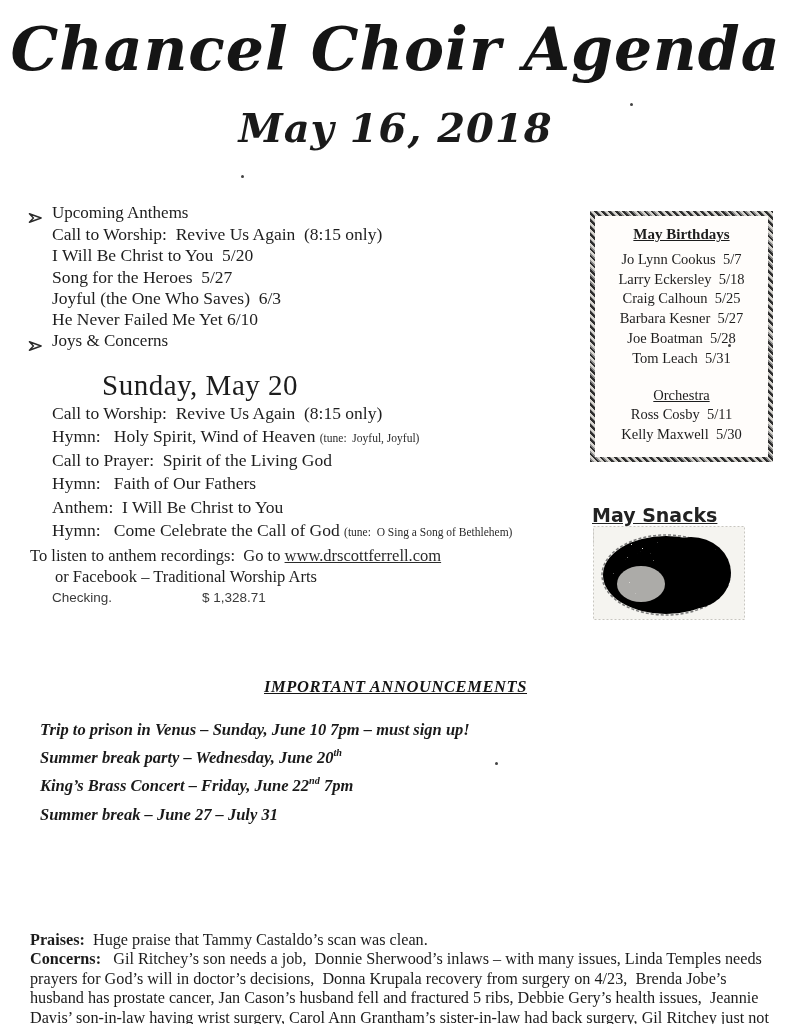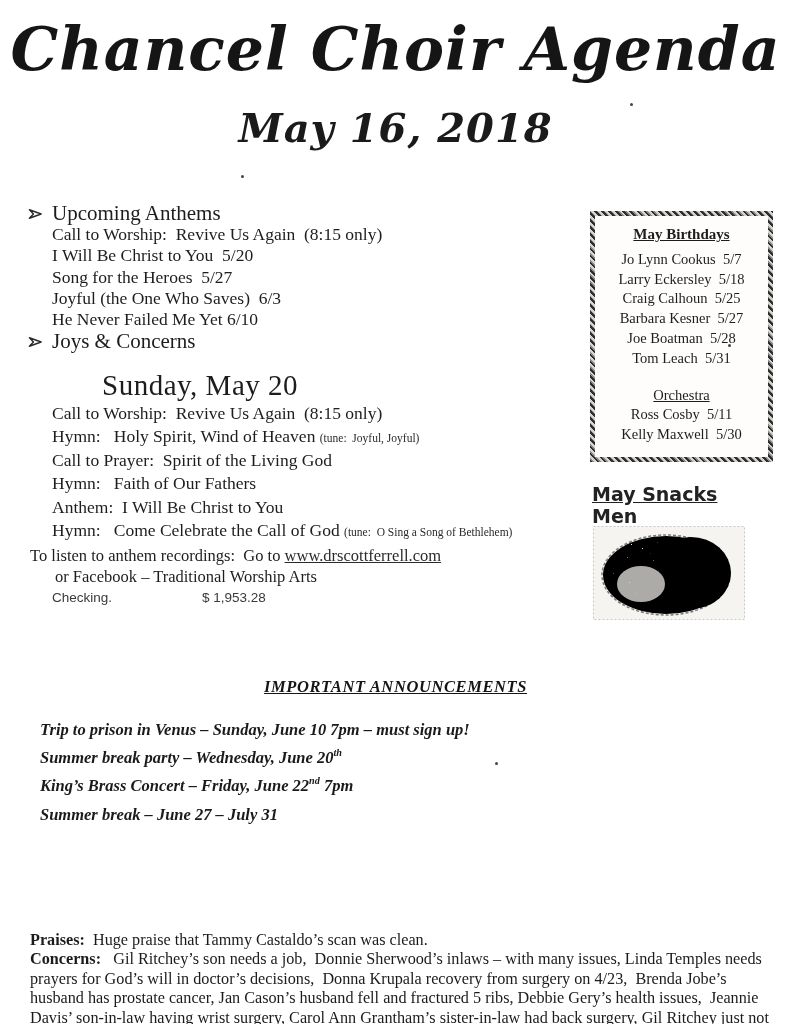--- a/index.html
+++ b/index.html
@@ -28,21 +28,21 @@
     top: 104px; left: 0; right: 0;
     text-align: center;
     font-family: "DejaVu Serif", serif;
     font-style: italic; font-weight: 700;
     font-size: 40px; letter-spacing: 1px;
     color: #1a1a1a;
   }
 
   
   .agenda-block { left: 28px; top: 202px; font-size: 17.5px; line-height: 21.3px; }
-  .bullet-row { display: flex; align-items: center; gap: 9px; font-size: 21px; line-height: 22px; font-family: Liberation Serif, serif; }
+  .bullet-row { display: flex; align-items: flex-end; gap: 9px; font-size: 17px; line-height: 22px; font-family: Liberation Serif, serif; }
   .bullet-ic { flex: 0 0 auto; margin-top: 2px; }
   .anthem-list { margin-left: 24px; }
 
   .sunday-heading { left: 102px; top: 369px; font-size: 29px; letter-spacing: 0.5px; }
   .sunday-lines { left: 52px; top: 403px; font-size: 17.5px; line-height: 21.4px; }
   .tune { font-size: 11.5px; color: #2a2a2a; }
 
   .recordings { left: 30px; top: 546px; font-size: 16.5px; line-height: 20.5px; }
   .recordings .line2 { padding-left: 25px; }
   .doc-link { color: #2b2b2b; text-decoration: underline; }
@@ -70,21 +70,21 @@
     padding: 9px 4px 12px 4px;
     text-align: center;
     font-size: 14.5px; line-height: 19.8px;
     background: #fffdfb;
   }
   .bday-title { font-weight: 700; text-decoration: underline; font-size: 15px; margin-bottom: 5px; }
   .orch-title { text-decoration: underline; margin-top: 17px; }
 
   
   .snacks { left: 592px; top: 483px; font-family: "DejaVu Sans", sans-serif; font-weight: 700; font-size: 19px; line-height: 22px; color: #222; }
-  .snacks .snack-title { text-decoration: underline; }
+  .snacks .snack-title { text-decoration: underline; margin-top: 21px; }
   .snack-photo { left: 593px; top: 526px; }
 
   .dot { position: absolute; background: #444; border-radius: 50%; }
 </style>
 </head>
 <body>
 
 <div class="page">
 
   <div class="abs doc-title">Chancel Choir Agenda</div>
@@ -123,21 +123,21 @@
   </div>
 
   <div class="abs recordings">
     <div><span class="pre">To listen to anthem recordings:  Go to </span><span class="doc-link">www.drscottferrell.com</span></div>
     <div class="line2 pre">or Facebook – Traditional Worship Arts</div>
   </div>
 
   <div class="abs finance">
     <div class="fin-row">
         <span class="fin-label">Checking.</span>
-        <span>$ 1,953.28</span>
+        <span>$ 1,328.71</span>
       </div>
   </div>
 
   <div class="abs ann-heading">IMPORTANT ANNOUNCEMENTS</div>
   <div class="abs ann-items">
     <div><span class="pre">Trip to prison in Venus – Sunday, June 10 7pm – must sign up!</span><sup></sup><span class="pre"></span></div>
     <div><span class="pre">Summer break party – Wednesday, June 20</span><sup>th</sup><span class="pre"></span></div>
     <div><span class="pre">King’s Brass Concert – Friday, June 22</span><sup>nd</sup><span class="pre"> 7pm</span></div>
     <div><span class="pre">Summer break – June 27 – July 31</span><sup></sup><span class="pre"></span></div>
   </div>

